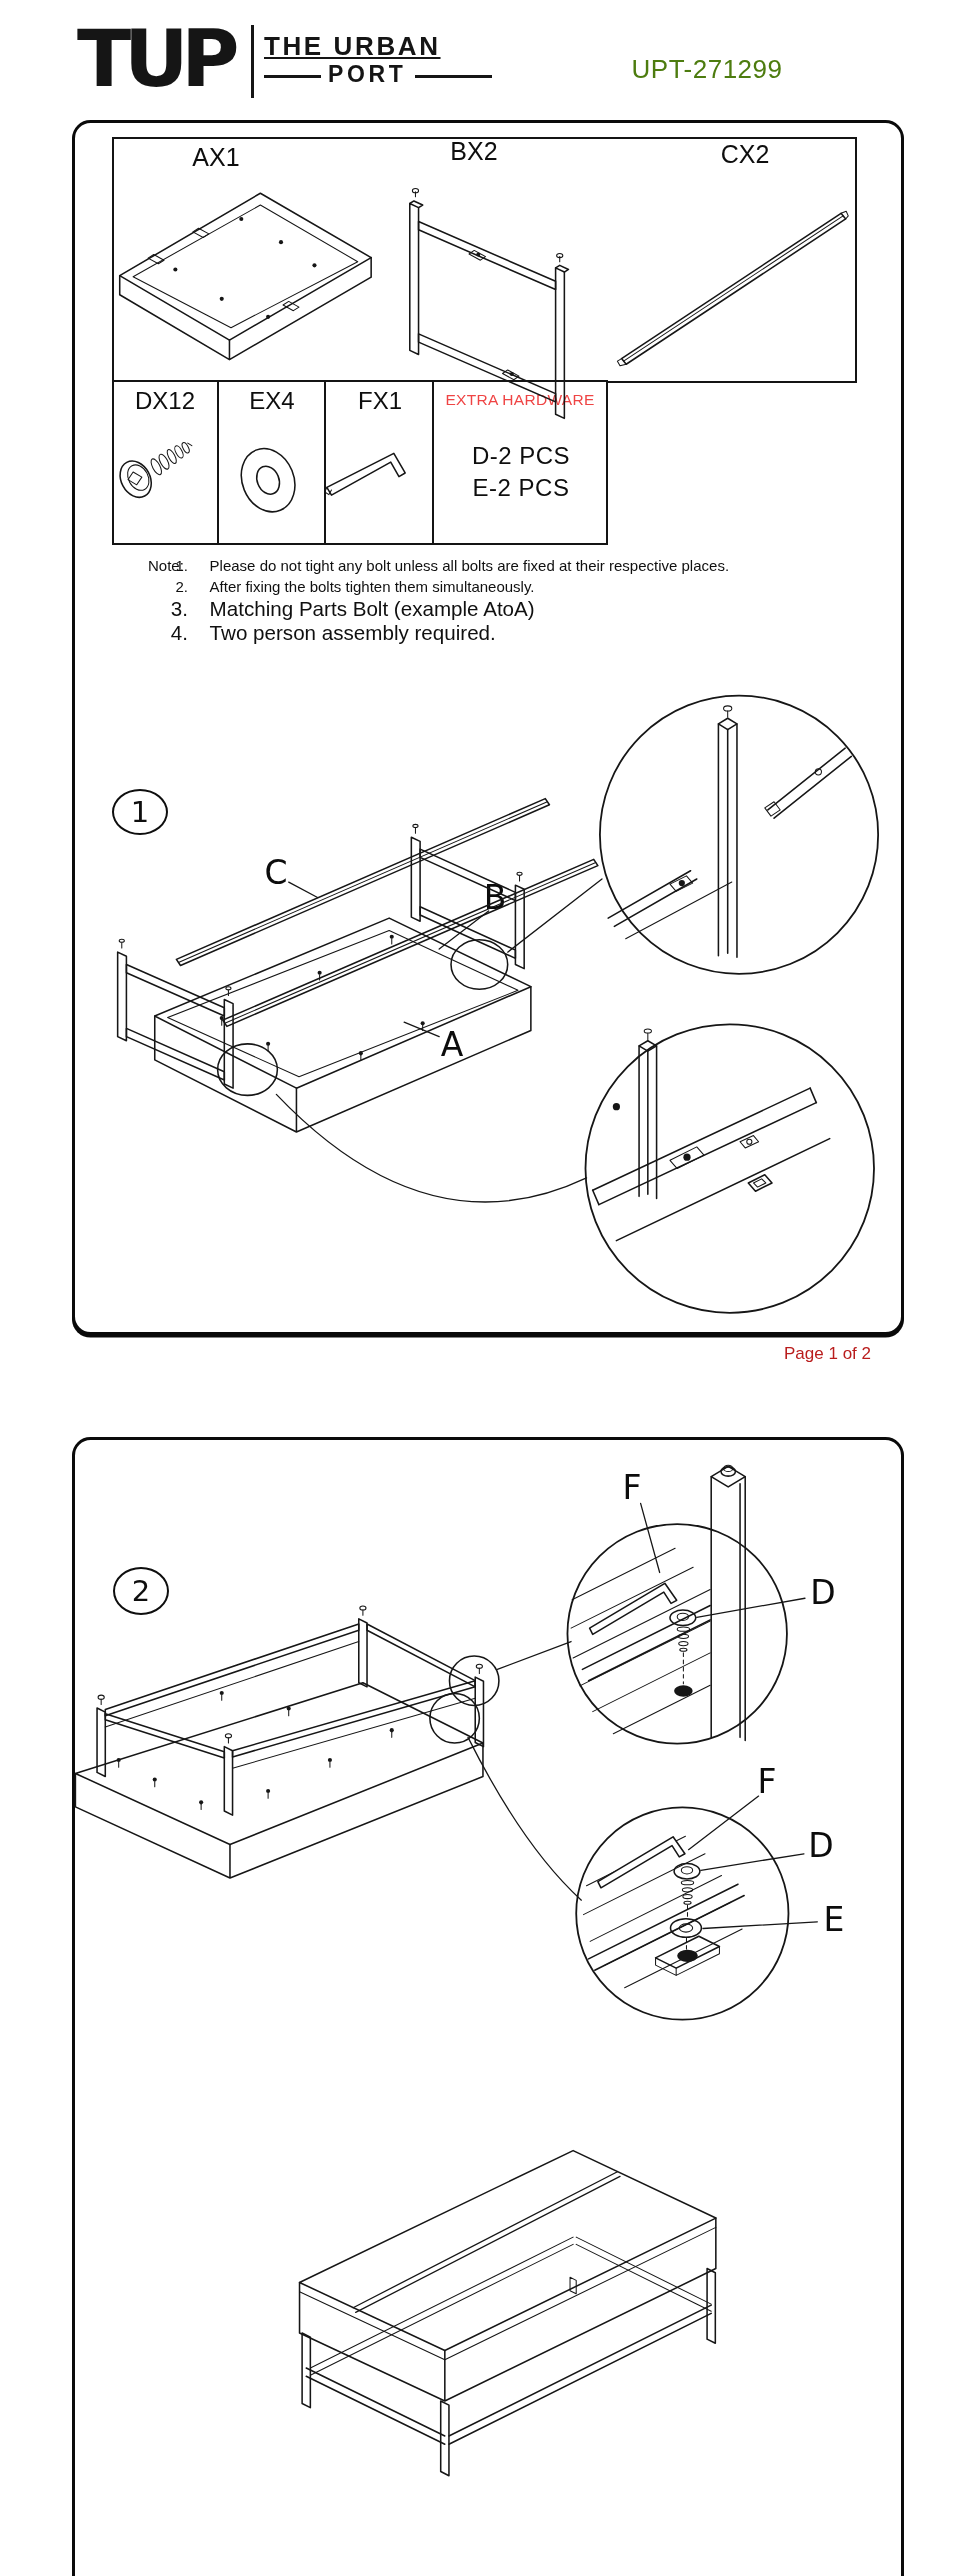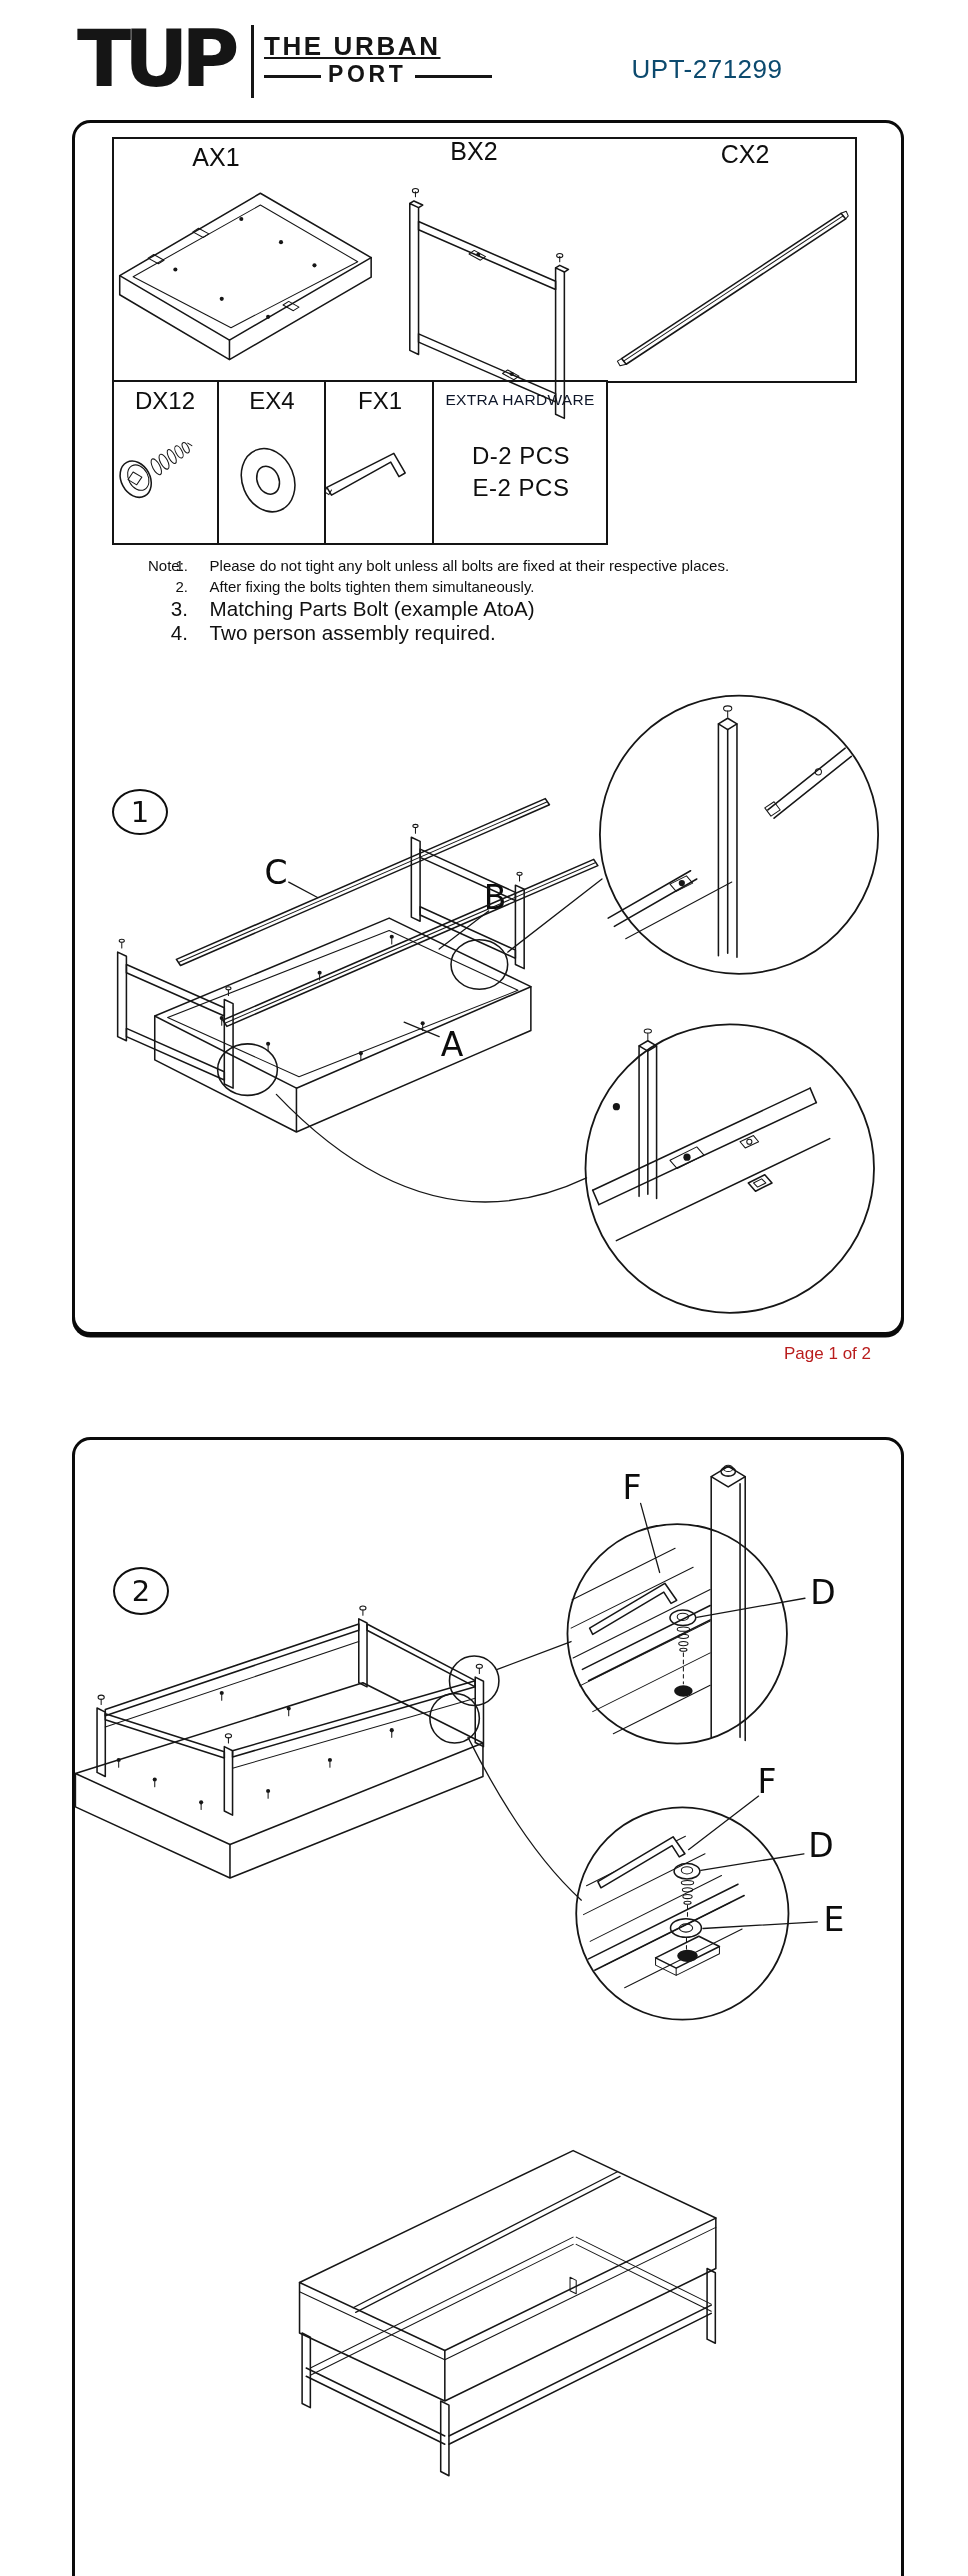--- a/index.html
+++ b/index.html
@@ -10,32 +10,32 @@
   .abs{position:absolute;}
   .ctr{transform:translate(-50%,-50%);}
   .ctrx{transform:translate(-50%,0);}
   
   .logo{font-family:"DejaVu Sans", sans-serif;font-weight:bold;font-size:78px;
         letter-spacing:-7.2px;line-height:1;color:#151515;transform:scaleX(1.02);transform-origin:left top;}
   .logo-divider{width:2.6px;height:73px;background:#151515;}
   .brand1{font-size:26px;font-weight:bold;letter-spacing:2.6px;color:#151515;white-space:nowrap;}
   .brand2{font-size:23px;font-weight:bold;letter-spacing:3.6px;color:#151515;}
   .brand-dash{height:2.6px;background:#151515;}
-  .pcode{font-size:26px;letter-spacing:0.5px;color:#0c4a6e;white-space:nowrap;}
+  .pcode{font-size:26px;letter-spacing:0.5px;color:#4d7c0f;white-space:nowrap;}
   .doctitle{font-size:24px;letter-spacing:0px;color:#0e0e0e;border-bottom:2.1px solid #0e0e0e;
             padding:0 4.1px 3.1px 4.1px;white-space:nowrap;}
   
   .pagebox{border:3.6px solid #0a0a0a;border-radius:18.5px;background:#fff;
            box-shadow:0 2.6px 0 0 #0a0a0a;}
   .partsbox{border:2.1px solid #141414;background:#fff;}
   .hwbox{border:2.1px solid #141414;background:#fff;}
   .hw-divider{position:absolute;top:0;bottom:0;width:2.1px;background:#141414;}
   .plabel{font-size:25px;color:#0e0e0e;white-space:nowrap;}
   .hwlabel{font-size:24px;color:#0e0e0e;white-space:nowrap;}
-  .extra-title{font-size:15.5px;color:#0f172a;white-space:nowrap;letter-spacing:0.3px;}
+  .extra-title{font-size:15.5px;color:#ef4444;white-space:nowrap;letter-spacing:0.3px;}
   .extra-line{font-size:24px;color:#0e0e0e;white-space:nowrap;letter-spacing:0.5px;}
   
   .note-lbl{font-size:15px;color:#101010;}
   .note-num-s{font-size:15px;color:#101010;text-align:right;width:24px;display:inline-block;}
   .note-num-l{font-size:20.6px;color:#101010;text-align:right;width:24px;display:inline-block;}
   .note-txt-s{font-size:15px;color:#101010;white-space:nowrap;}
   .note-txt-l{font-size:20.6px;color:#101010;white-space:nowrap;}
   .note-row{position:absolute;display:flex;align-items:baseline;gap:21.6px;}
   
   .badge{border:2.1px solid #0e0e0e;border-radius:50%;background:#fff;

